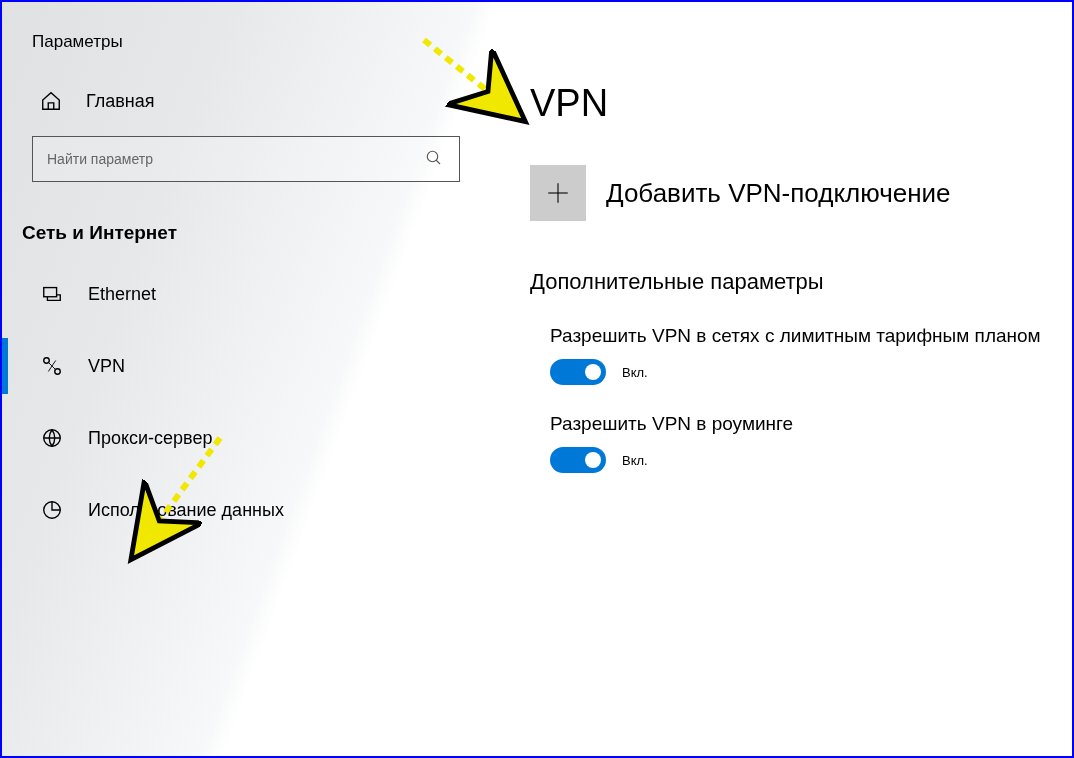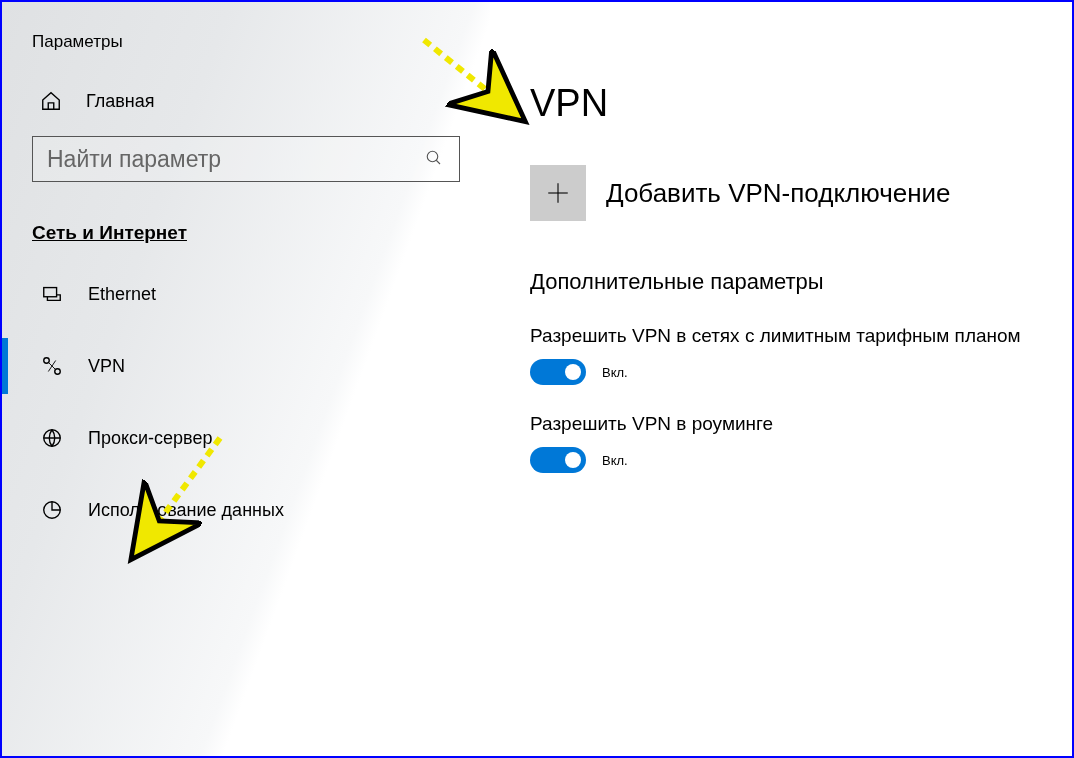--- a/index.html
+++ b/index.html
@@ -41,31 +41,30 @@
     display: flex;
     align-items: center;
     padding: 0 14px;
     background: rgba(255,255,255,0.15);
   }
   .search-box input {
     flex: 1;
     border: none;
     outline: none;
     background: transparent;
-    font-size: 23px;
+    font-size: 14px;
     color: #666;
   }
   .search-box input::placeholder { color: #666; }
   .search-box .icon { width: 20px; height: 20px; }
   .category-label {
     font-size: 19px;
     font-weight: 600;
-    padding: 14px 30px;
+    padding: 14px 20px;
     color: #000;
-    text-decoration: underline;
   }
   .nav-item {
     display: flex;
     align-items: center;
     gap: 24px;
     padding: 14px 30px 14px 38px;
     font-size: 18px;
     cursor: pointer;
     position: relative;
     height: 72px;
@@ -103,20 +102,21 @@
     display: flex; align-items: center; justify-content: center;
   }
   .add-row .label { font-size: 26px; }
   .section-title {
     font-size: 22px;
     font-weight: 400;
     margin-bottom: 30px;
   }
   .setting {
     margin-bottom: 28px;
+    margin-left: 20px;
   }
   .setting .label {
     font-size: 19px;
     margin-bottom: 12px;
   }
   .toggle-row {
     display: flex;
     align-items: center;
     gap: 16px;
   }

